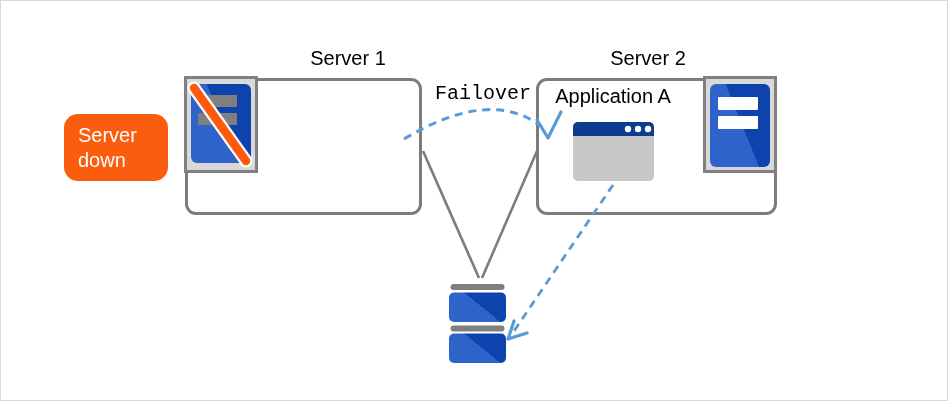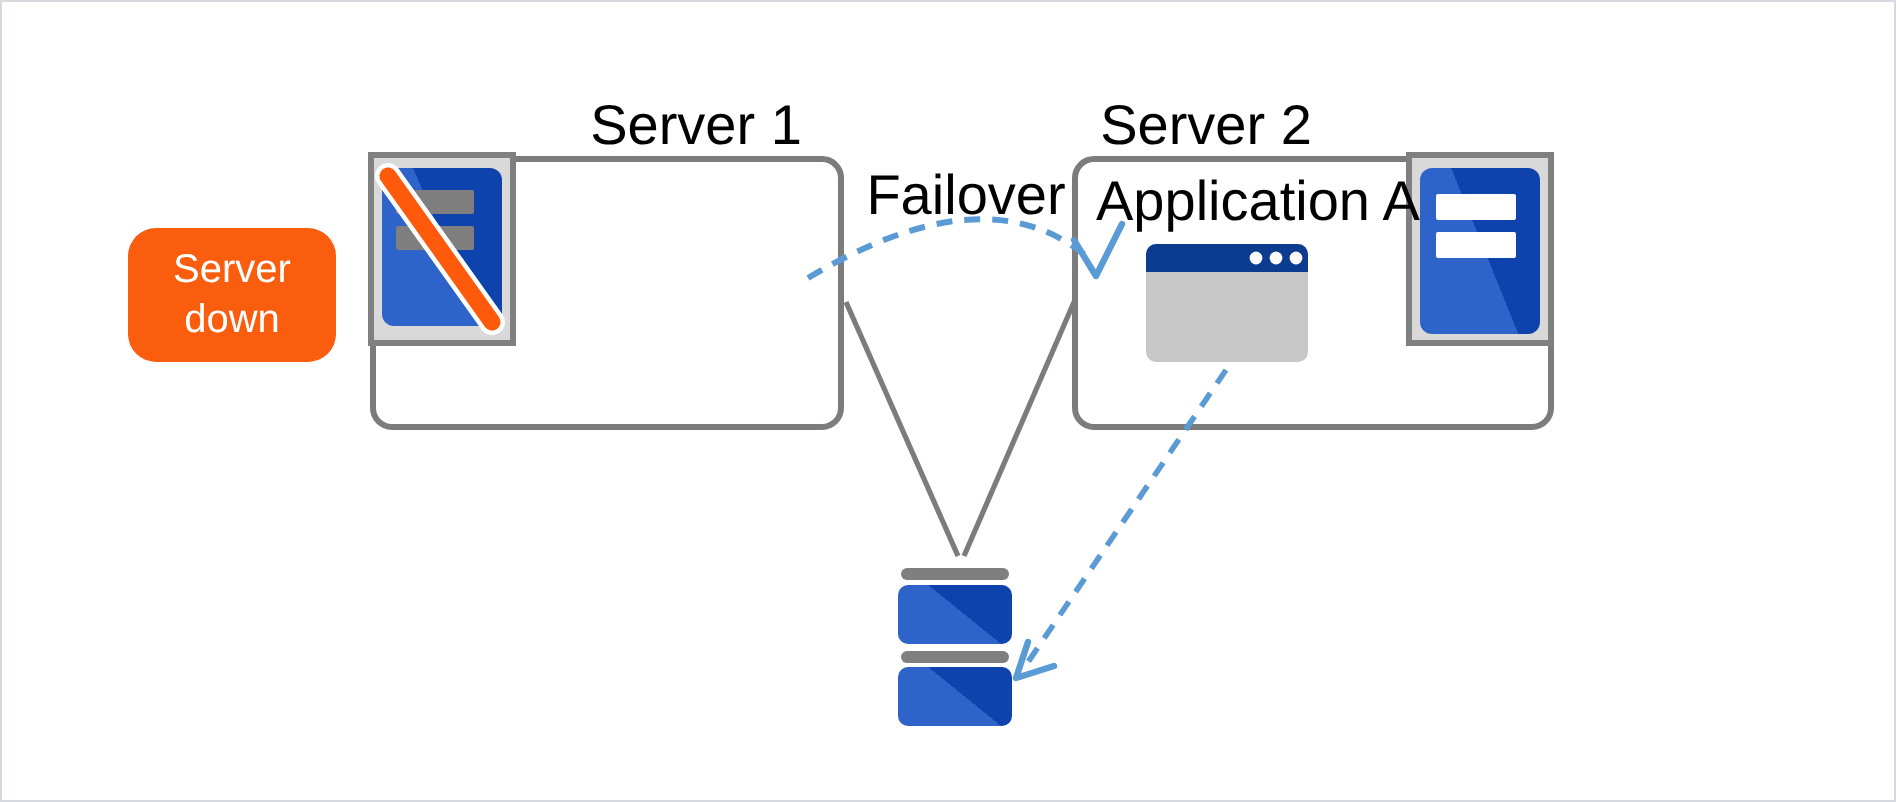--- a/index.html
+++ b/index.html
@@ -11,40 +11,39 @@
   .canvas {
     position: relative;
     width: 946px;
     height: 399px;
     border: 1px solid var(--canvas_border, #d6d9de);
     background: #ffffff;
     overflow: hidden;
   }
   .label {
     position: absolute;
-    font-size: 28px;
+    font-size: 20px;
     color: var(--text_black, #000);
     text-align: center;
     white-space: nowrap;
     z-index: 6;
     line-height: 1.15;
   }
   .badge {
     position: absolute;
     left: 63px;
     top: 113px;
     width: 104px;
     height: 67px;
     box-sizing: border-box;
     background: var(--accent_orange, #fa5d0e);
     border-radius: 14px;
     color: #ffffff;
     font-size: 20px;
     line-height: 25px;
-    text-align: center;
     display: flex;
     align-items: center;
     justify-content: center;
     padding: 4px 14px;
     z-index: 6;
   }
   .server-box {
     position: absolute;
     box-sizing: border-box;
     border: 3px solid var(--line_gray, #7c7c7c);
@@ -105,22 +104,22 @@
 </svg>
 
 <div class="canvas">
 
   <div class="badge">Server down</div>
 
   <div class="server-box box-s1"></div>
   <div class="server-box box-s2"></div>
 
   <div class="label" style="left:272px; top:46px; width:150px;">Server 1</div>
-  <div class="label" style="left:527px; top:46px; width:150px;">Server 2</div>
-  <div class="label" style="left:417px; top:81px; width:130px;">Failover</div>
+  <div class="label" style="left:572px; top:46px; width:150px;">Server 2</div>
+  <div class="label" style="left:417px; top:81px; width:130px;font-family:Liberation Mono, monospace;">Failover</div>
   <div class="label" style="left:547px; top:84px; width:130px;">Application A</div>
 
   <div class="icon-frame frame-s1">
     <svg width="68" height="91" viewBox="0 0 68 91">
       <rect x="4" y="5" width="60" height="79" rx="6" fill="url(#grad-server)"></rect>
       <rect x="11" y="16" width="39" height="12" rx="1" class="slot-gray"></rect>
       <rect x="11" y="34" width="39" height="12" rx="1" class="slot-gray"></rect>
       <line x1="7" y1="9" x2="59" y2="82" class="slash-casing"></line>
       <line x1="7" y1="9" x2="59" y2="82" class="slash-core"></line>
     </svg>

